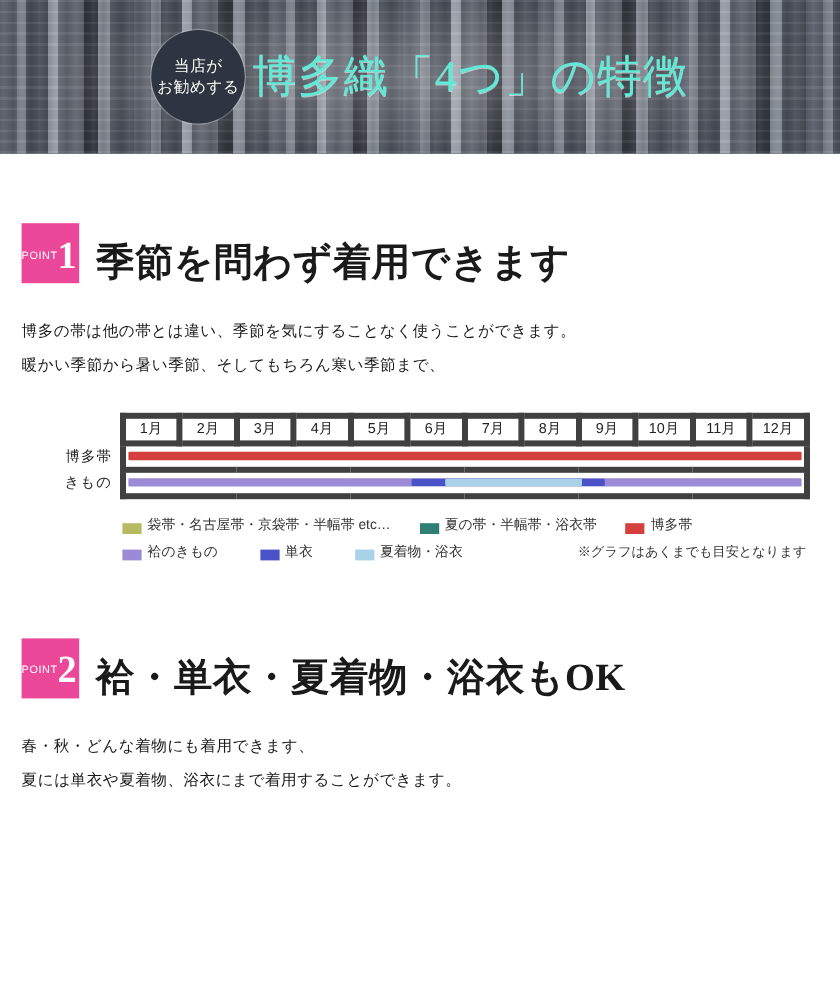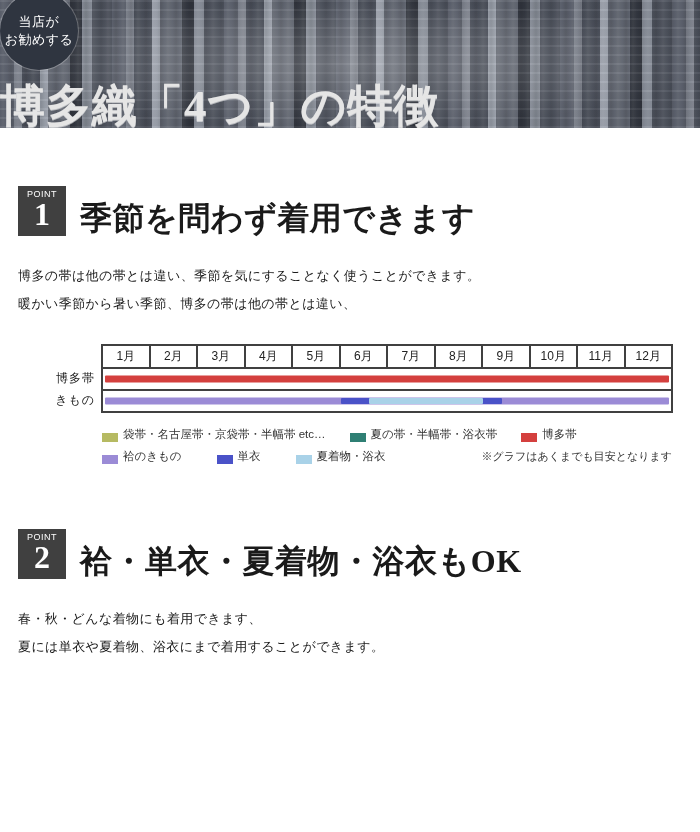--- a/index.html
+++ b/index.html
@@ -54,66 +54,65 @@
     opacity:.8;
   }
   .banner-veil {
     position:absolute; inset:0;
     background: radial-gradient(ellipse at 50% 50%, rgba(255,255,255,0.22), rgba(255,255,255,0.02) 70%);
   }
   .banner-inner {
     position: absolute;
     inset: 0;
     display: flex;
-    align-items: flex-start;
+    align-items: center;
     justify-content: center;
     gap: 6px;
-    flex-direction: column;
   }
   .badge {
     width: 78px; height: 78px;
     border-radius: 50%;
     background: #2f3540;
     color: #fff;
     display: flex;
     flex-direction: column;
     align-items: center;
     justify-content: center;
     font-size: 13px;
     line-height: 1.35;
     letter-spacing: 0.5px;
     font-family: "Liberation Sans", sans-serif;
     flex: 0 0 auto;
     box-shadow: 0 0 0 1px rgba(255,255,255,.25);
   }
   .banner-title {
-    color: #e5e5e5;
-    font-size: 45px;
-    font-weight: bold;
+    color: #5eead4;
+    font-size: 37px;
+    font-weight: normal;
     letter-spacing: 1px;
     white-space: nowrap;
     text-shadow: 0 1px 0 rgba(255,255,255,.55);
   }
 
   
   .content { padding: 0 18px; }
 
   .point-head {
     display: flex;
     align-items: flex-end;
     gap: 14px;
     margin-top: 58px;
   }
   .point-head.second { margin-top: 62px; }
   .point-box {
     width: 48px; height: 50px;
-    background: #404040;
+    background: #ec4899;
     color: #fff;
     display: flex;
-    flex-direction: column;
+    flex-direction: row;
     align-items: center;
     justify-content: flex-start;
     padding-top: 2px;
     flex: 0 0 auto;
   }
   .point-box .pt {
     font-size: 9px;
     letter-spacing: .5px;
     font-family: "Liberation Sans", sans-serif;
     line-height: 1;
@@ -145,21 +144,21 @@
 
   
   .chart-wrap { margin-top: 26px; padding: 0 6px; }
   table.season {
     border-collapse: collapse;
     width: 648px;
     table-layout: fixed;
     font-family: "Liberation Sans", sans-serif;
   }
   table.season th, table.season td {
-    border: 2px solid #404040;
+    border: 5px solid #404040;
     padding: 0;
     height: 22px;
   }
   table.season thead th {
     font-size: 12px;
     font-weight: normal;
     color: #222;
     text-align: center;
     height: 23px;
   }
@@ -235,21 +234,21 @@
   <div class="point-head">
     <div class="point-box">
       <span class="pt">POINT</span>
       <span class="no">1</span>
     </div>
     <div class="point-title">季節を問わず着用できます</div>
   </div>
 
   <div class="para">
     <p>博多の帯は他の帯とは違い、季節を気にすることなく使うことができます。</p>
-    <p>暖かい季節から暑い季節、博多の帯は他の帯とは違い、</p>
+    <p>暖かい季節から暑い季節、そしてもちろん寒い季節まで、</p>
   </div>
 
   <div class="chart-wrap">
     <table class="season">
       <colgroup>
         <col style="width:78px">
         <col span="12" style="width:47.5px">
       </colgroup>
       <thead>
         <tr>

